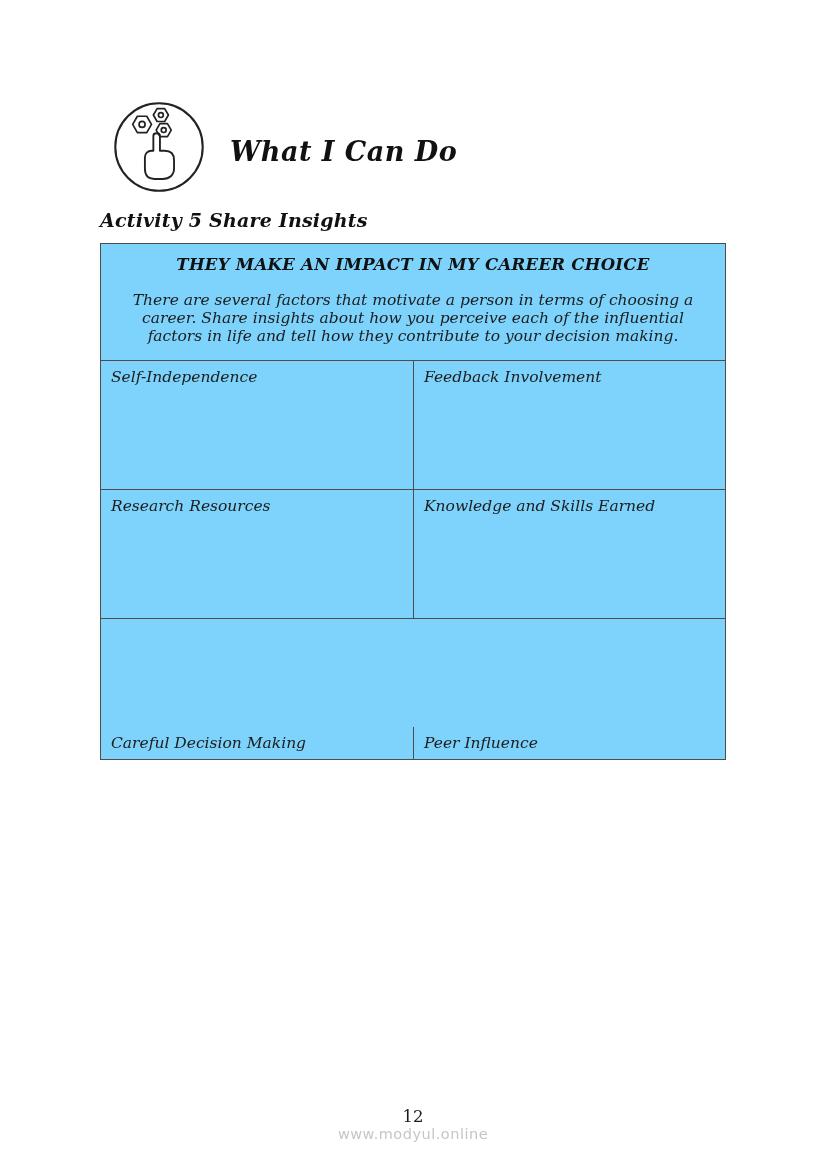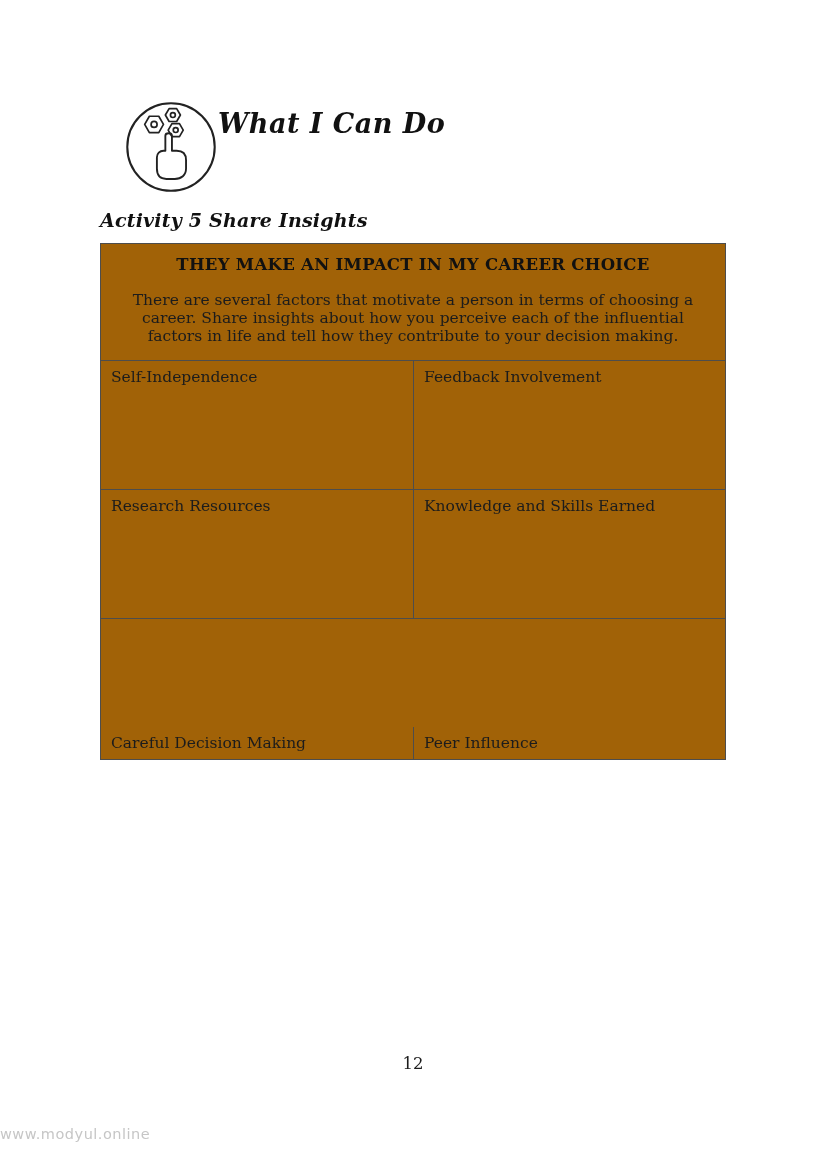--- a/index.html
+++ b/index.html
@@ -12,22 +12,24 @@
     background: #ffffff;
     font-family: "DejaVu Serif", "Liberation Serif", serif;
     color: #1c1c1c;
     overflow: hidden;
   }
 
   
   .doc-header {
     position: absolute;
     top: 100px;
-    left: 124px;
+    left: 112px;
     display: flex;
+    align-items: center;
+    gap: 24px;
   }
   .icon-wrap { width: 94px; height: 94px; flex: 0 0 auto; }
   .icon-wrap svg { width: 100%; height: 100%; display: block; }
   .doc-title {
     font-size: 27px;
     font-weight: bold;
     font-style: italic;
     letter-spacing: 0.5px;
     color: #111111;
     margin-top: 8px;
@@ -45,21 +47,22 @@
     font-style: italic;
   }
 
   
   .insights-table {
     position: absolute;
     top: 243px;
     left: 100px;
     width: 626px;
     border: 1px solid #4d4d4d;
-    background: #a16207;
+    background: #7dd3fc;
+    font-style: italic;
   }
   .table-header {
     border-bottom: 1px solid #4d4d4d;
     padding: 11px 10px 15px 10px;
     text-align: center;
   }
   .table-title {
     font-weight: bold;
     font-size: 16.5px;
     letter-spacing: 0.3px;
@@ -82,32 +85,33 @@
     width: 50%;
     padding: 7px 10px;
     font-size: 15.5px;
     color: #1c1c1c;
   }
   .cell + .cell { border-left: 1px solid #4d4d4d; }
 
   
   .page-number {
     position: absolute;
-    top: 1054px;
+    top: 1107px;
     left: 0;
     right: 0;
     text-align: center;
     font-size: 16.5px;
     color: #1c1c1c;
   }
   .website {
     position: absolute;
     top: 1126px;
     left: 0;
     right: 0;
+    text-align: center;
     font-family: "DejaVu Sans", "Liberation Sans", sans-serif;
     font-size: 14.5px;
     letter-spacing: 0.5px;
     color: #c6c6c6;
   }
 </style>
 </head>
 <body>
 
 <div class="page">

